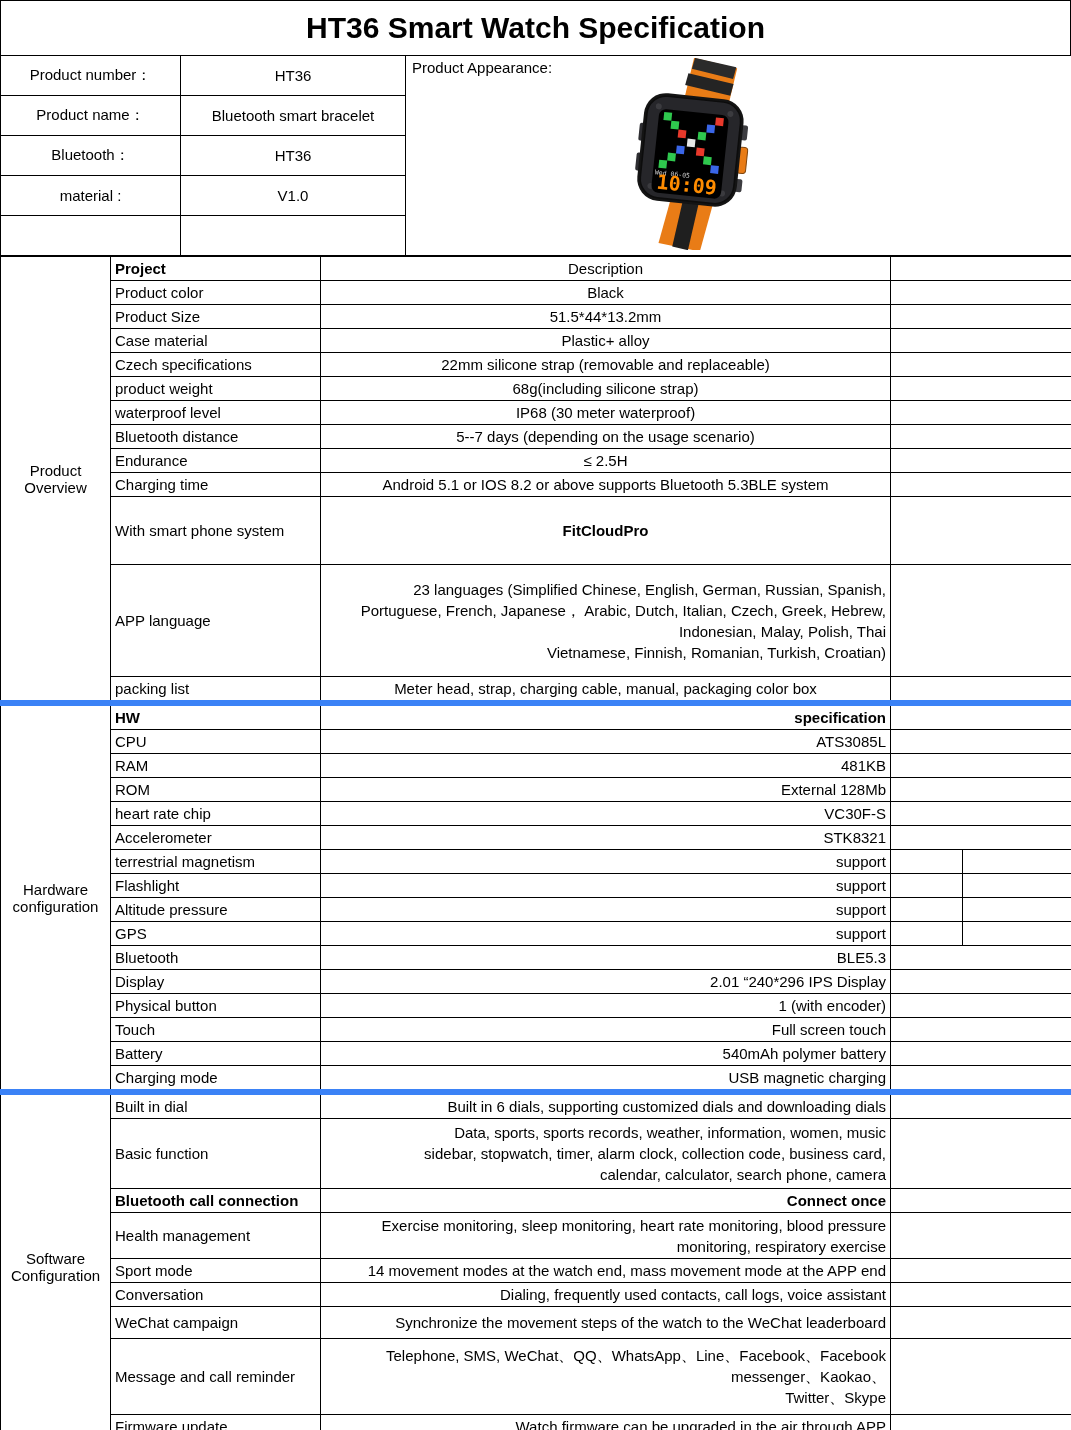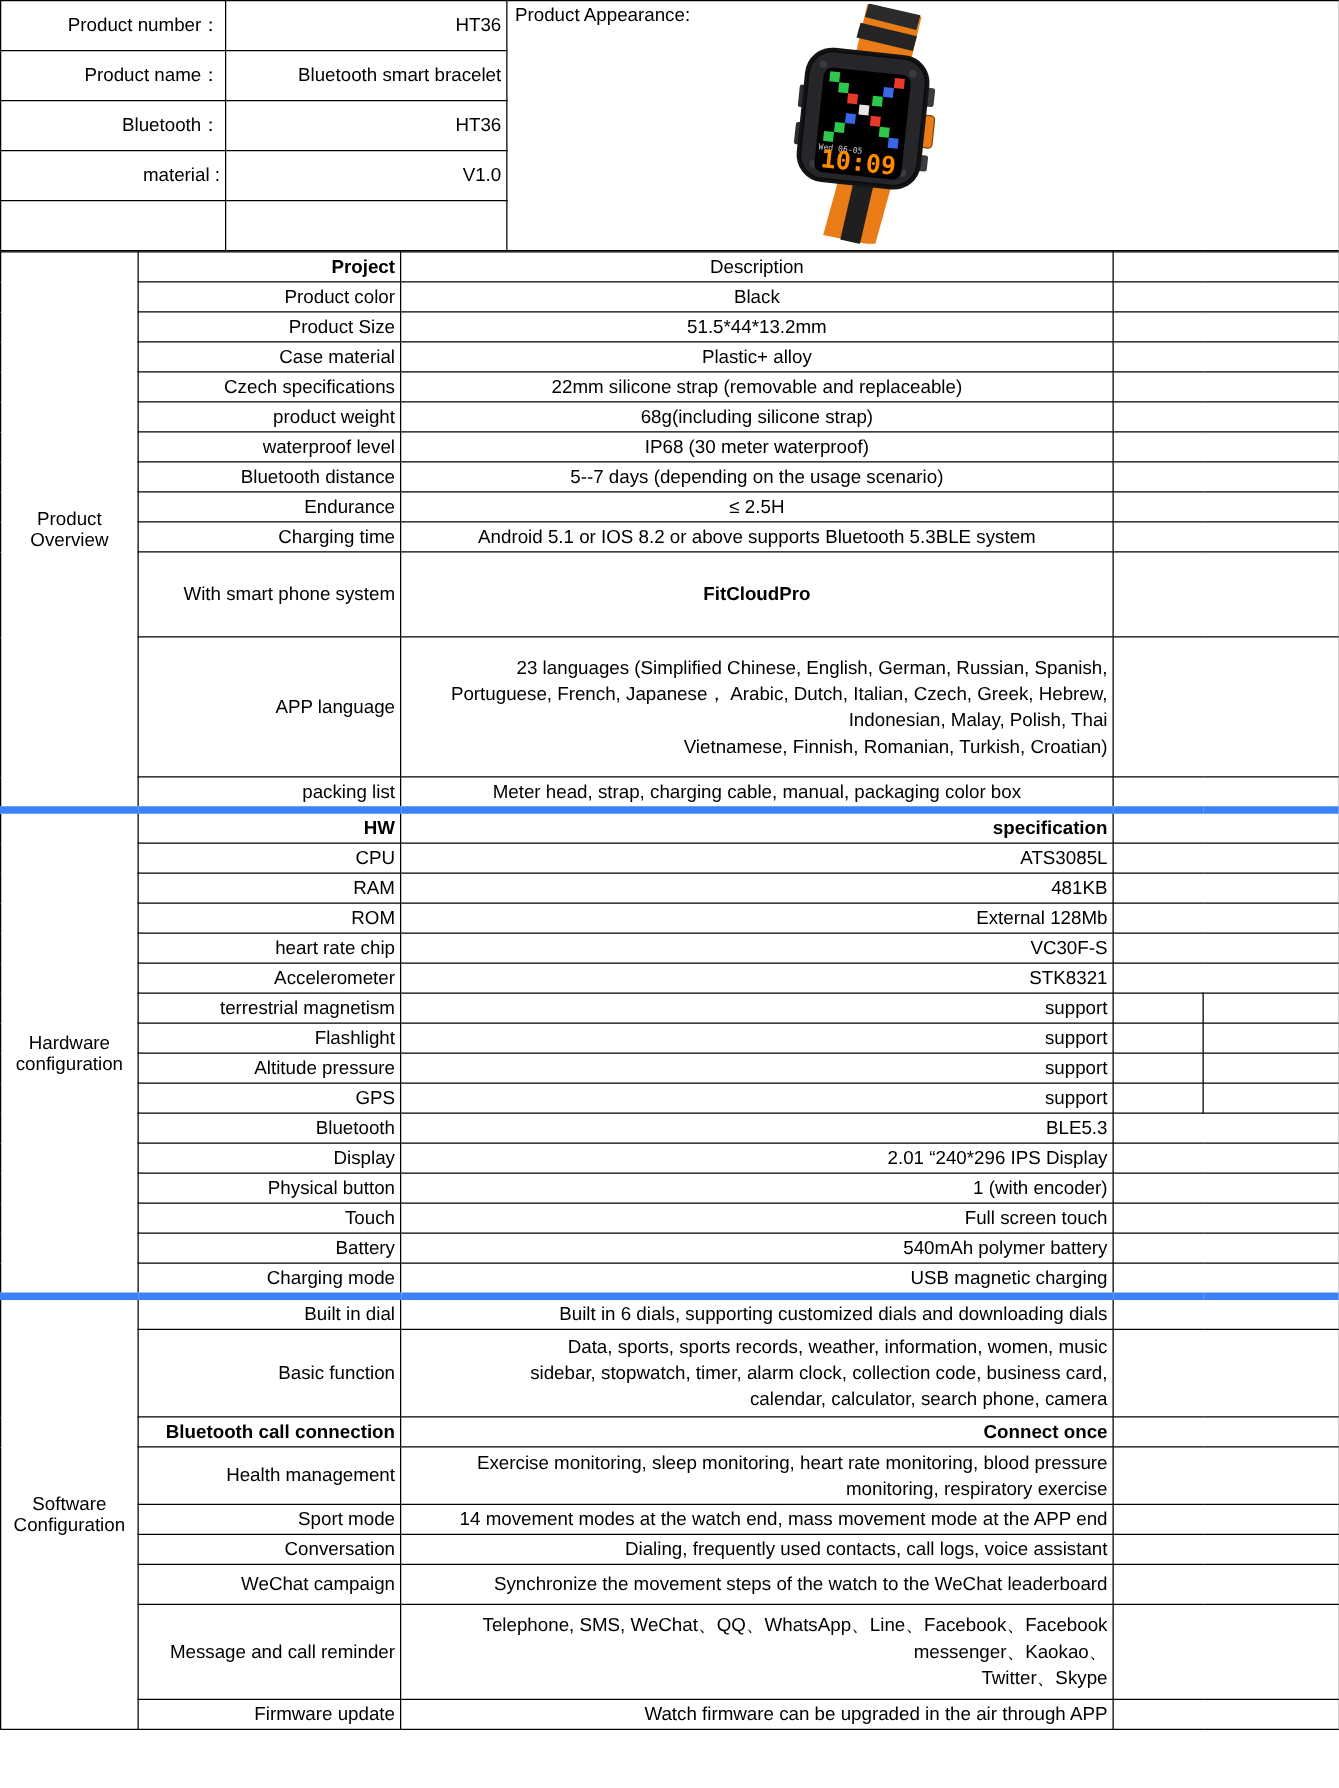--- a/index.html
+++ b/index.html
@@ -13,37 +13,38 @@
   .page { width: 1071px; }
   .title {
     height: 55px;
     display: flex; align-items: center; justify-content: center;
     font-size: 30px; font-weight: bold;
     border: 1px solid #000; border-bottom: 0;
   }
   table { border-collapse: collapse; table-layout: fixed; width: 1071px; }
   td { border: 1px solid #000; font-size: 15px; padding: 1px 4px; overflow: hidden; vertical-align: middle; }
   .top tr { height: 40px; }
-  .top .info-label, .top .info-value { text-align: right; }
+  .top .info-label, .top .info-value { text-align: center; }
   .appearance-td { vertical-align: top; position: relative; padding: 3px 6px; }
   .appearance-label { font-size: 15px; }
   .watch-wrap { position: absolute; top: 2px; left: 200px; }
   .spec tr { height: 24px; }
   .section-label { text-align: center; }
-  .prop { text-align: right; }
+  .prop { text-align: left; }
   .desc { white-space: pre-line; line-height: 21px; }
   .desc.center { text-align: center; }
   .desc.left { text-align: right; }
   .b { font-weight: bold; }
   .section-start td { border-top: 6px solid #3b82f6; }
 </style>
 </head>
 <body>
 
 <div class="page">
+  <div class="title">HT36 Smart Watch Specification</div>
 
   <table class="top">
     <colgroup>
         <col style="width:180px">
         <col style="width:225px">
         <col style="width:666px">
       </colgroup>
     <tbody>
         <tr>
           <td class="info-label">Product number：</td>

